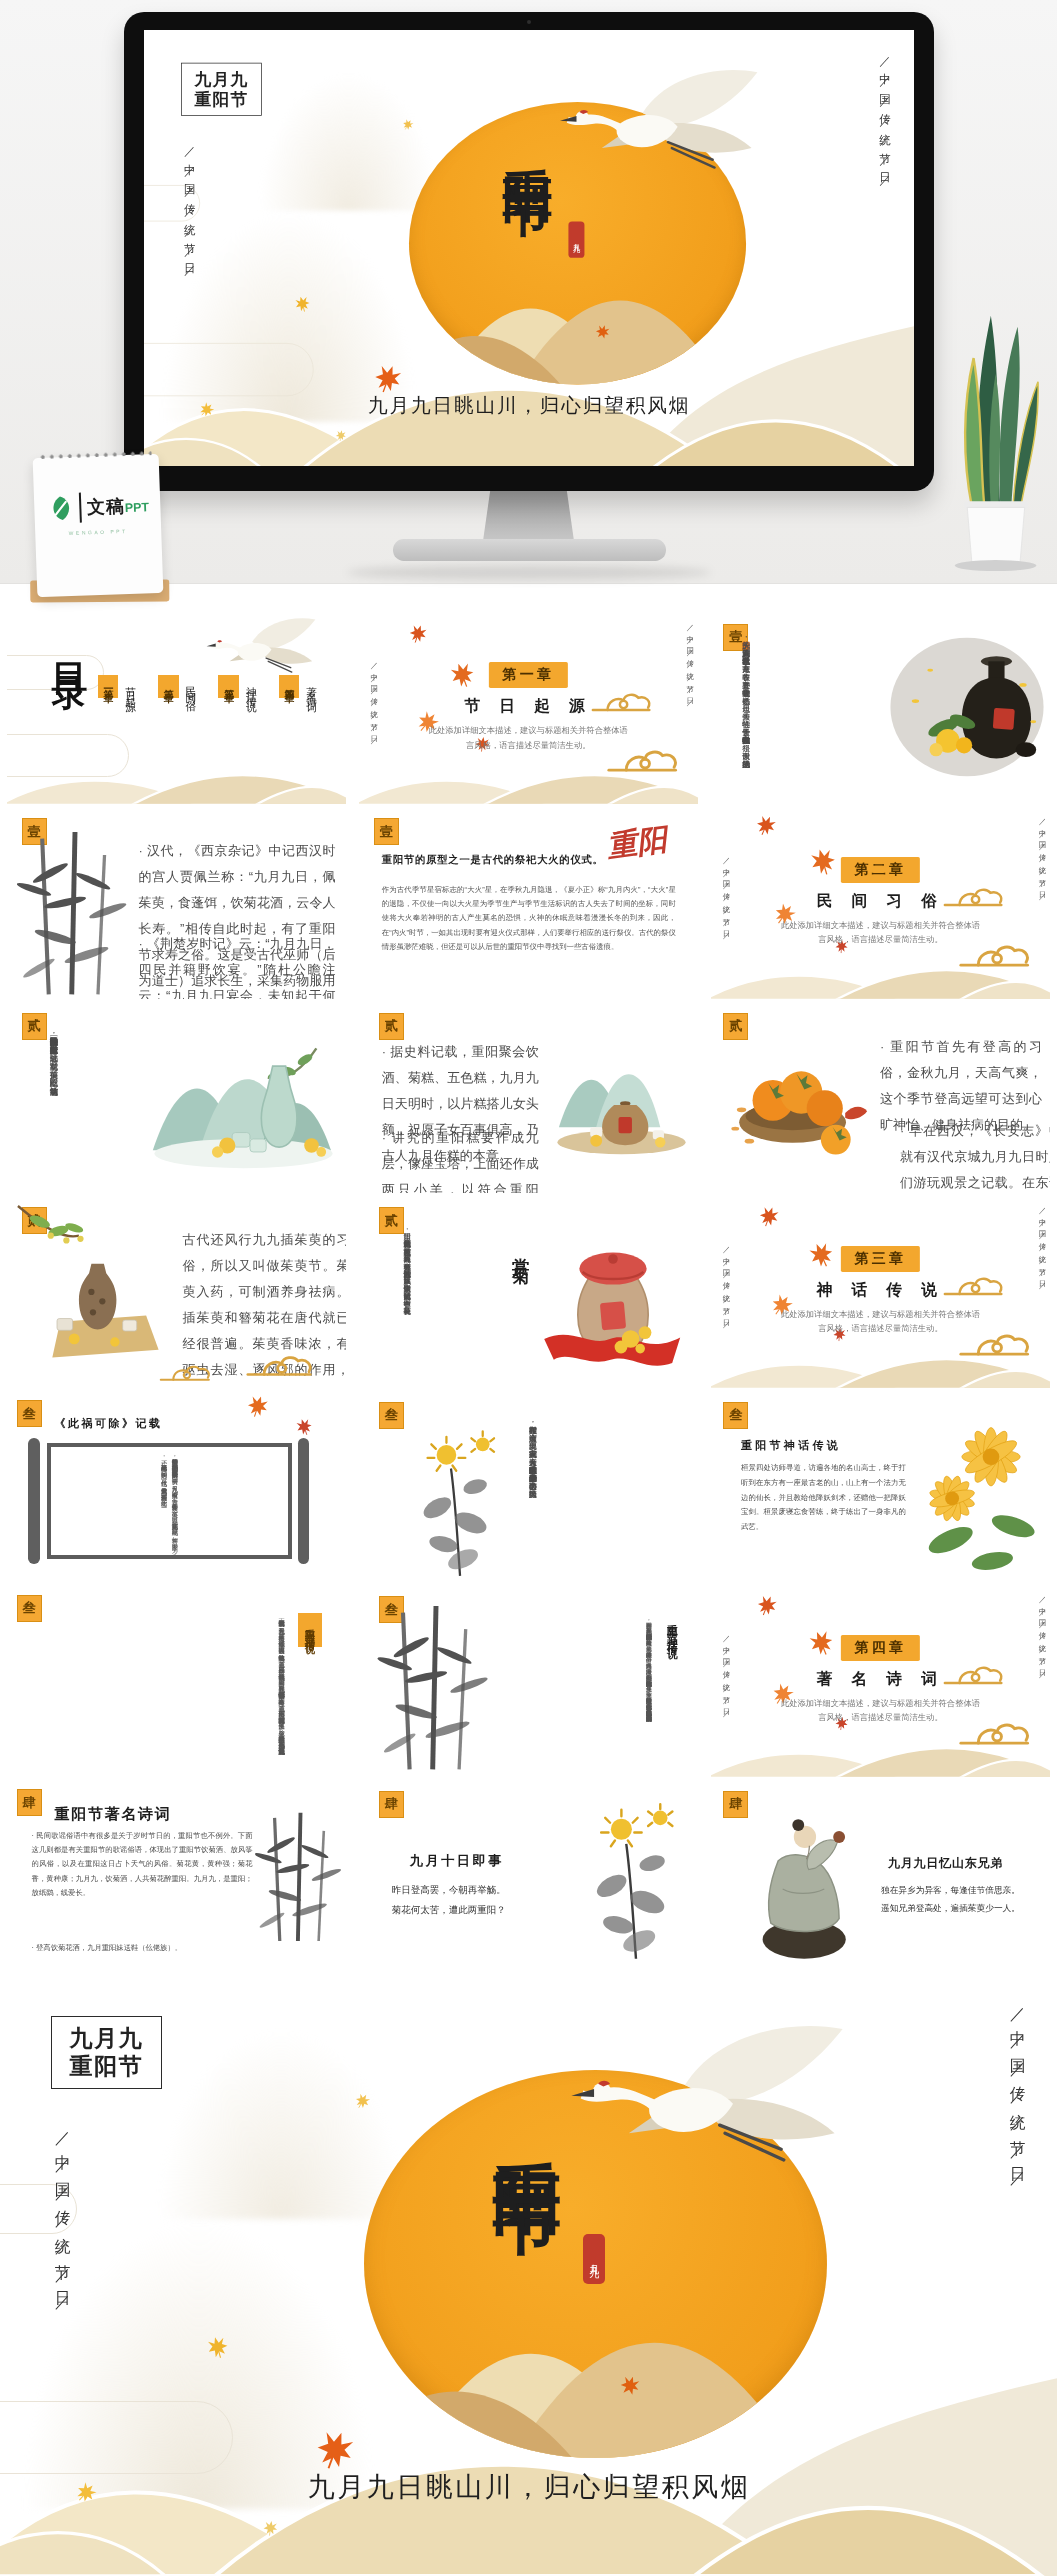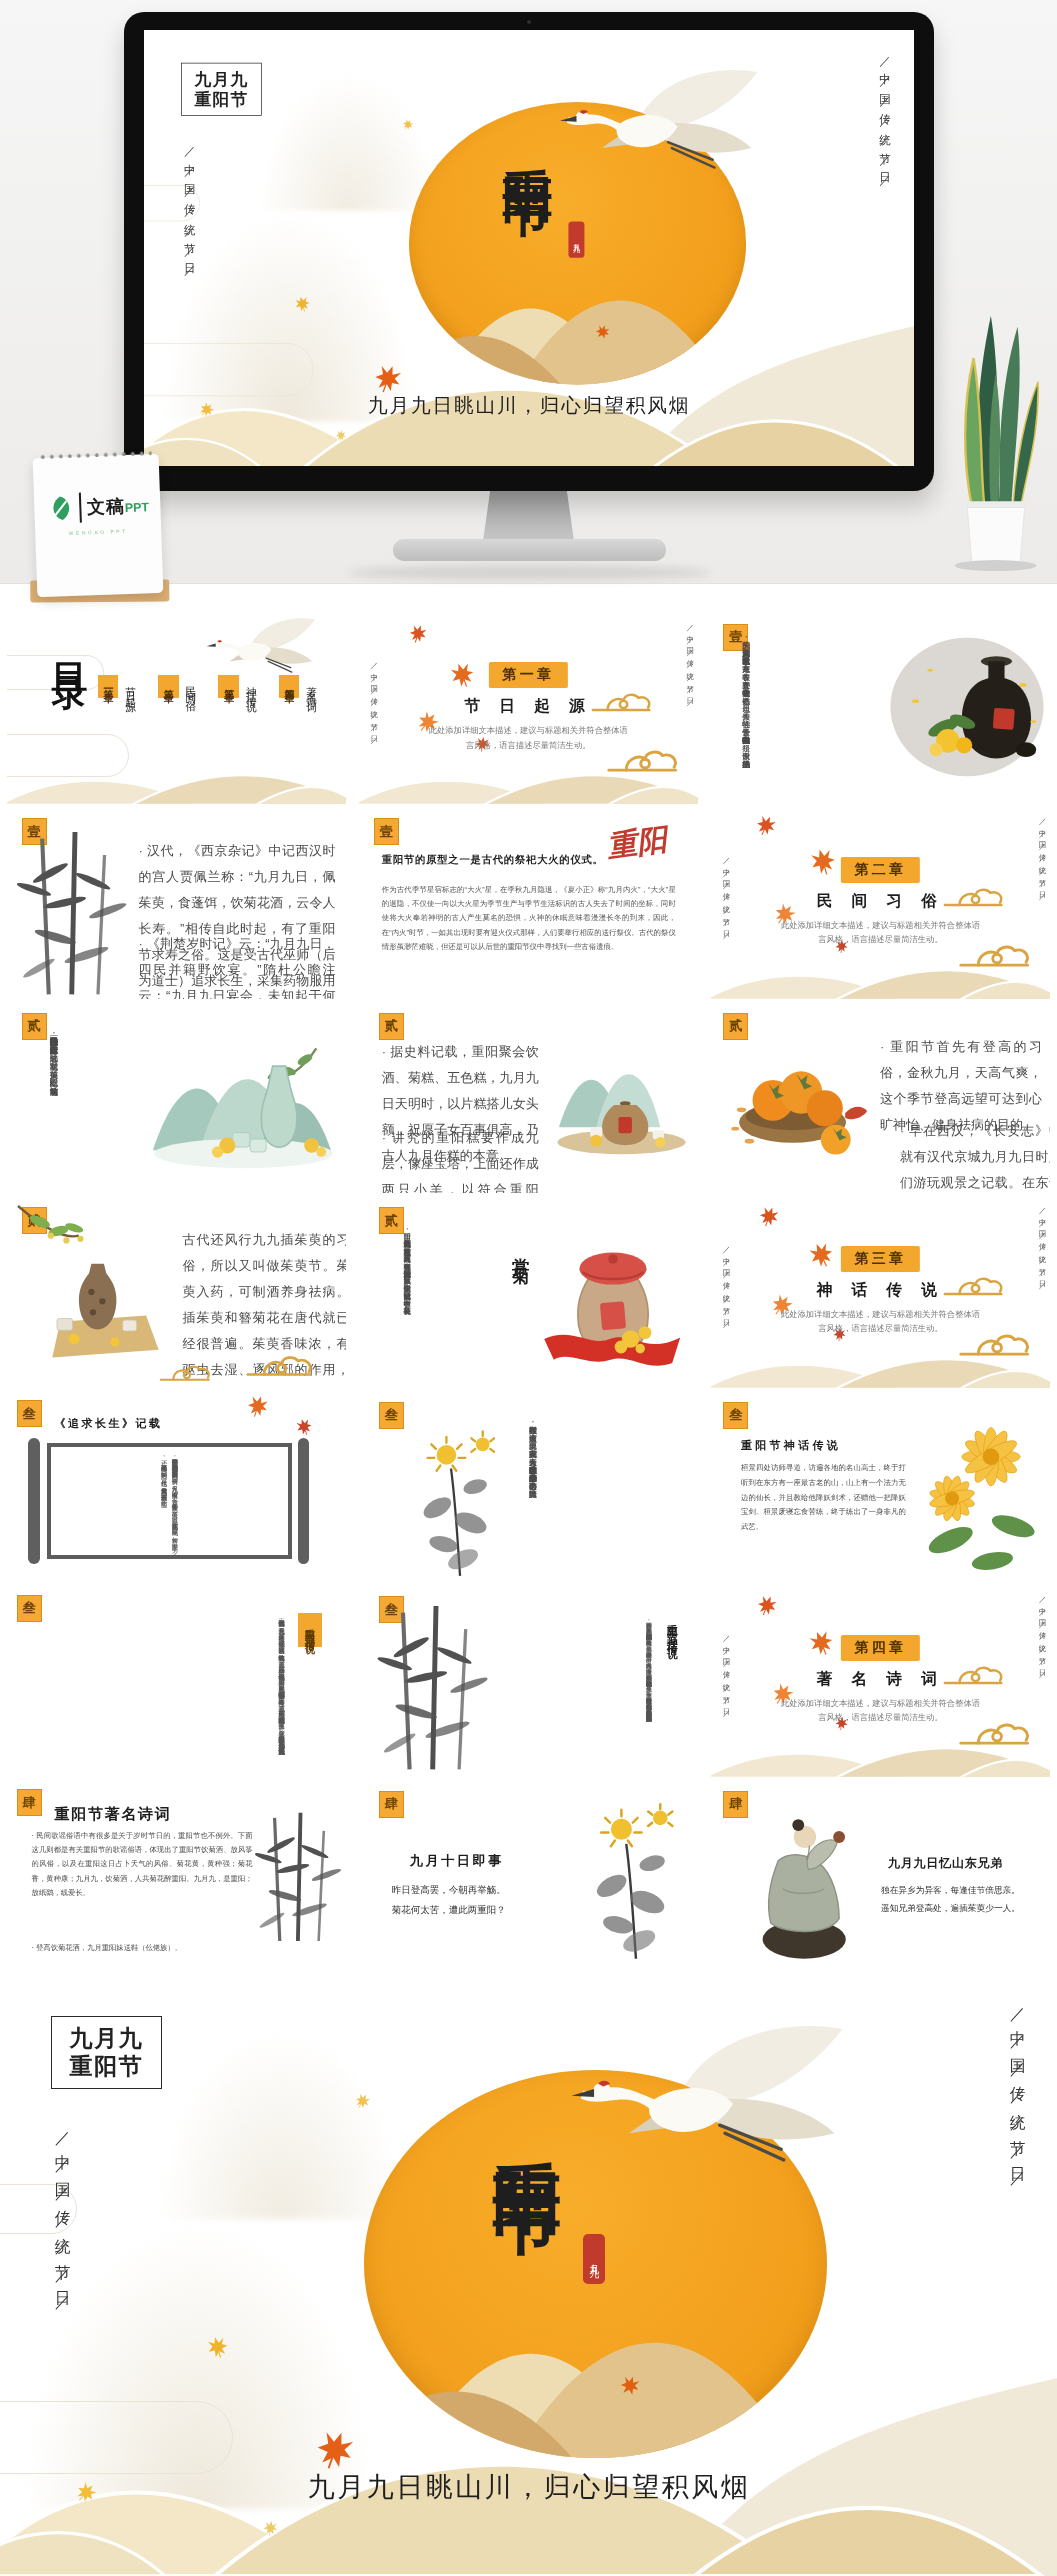--- a/index.html
+++ b/index.html
@@ -561,21 +561,21 @@
       <svg class="cloud" style="left:230px;top:76px;width:74px;height:27px;" viewBox="0 0 90 33" width="74" height="27">
           <use href="#sym-cloud"></use>
         </svg>
       <svg class="cloud" style="left:245px;top:132px;width:88px;height:32px;" viewBox="0 0 106 39" width="88" height="32">
           <use href="#sym-cloud"></use>
         </svg>
     </div>
 
     <div class="cell">
       <div class="badge" style="left:10px;top:10px;">叁</div>
-      <div class="abs thumb-title" style="left:48px;top:26.4px;font-size:11px;letter-spacing:2.5px;">《追求长生》记载</div>
+      <div class="abs thumb-title" style="left:48px;top:26.4px;font-size:11px;letter-spacing:2.5px;">《此祸可除》记载</div>
       <span class="leaf" style="left:240px;top:5px;color:#e46a1f;"><svg width="21.5" height="23" style="transform:rotate(18deg)" viewBox="0 0 26 28">
             <use href="#sym-maple"></use>
           </svg></span>
       <span class="leaf" style="left:289px;top:28px;color:#c9452b;"><svg width="16.5" height="18" style="transform:rotate(-18deg)" viewBox="0 0 20 22">
             <use href="#sym-maple"></use>
           </svg></span>
       <div class="abs" style="left:21.5px;top:48px;width:11.6px;height:126px;background:#5f5f5f;border-radius:5.8px;"></div>
       <div class="abs" style="left:291px;top:48px;width:11.6px;height:126px;background:#5f5f5f;border-radius:5.8px;"></div>
       <div class="abs" style="left:40px;top:53px;width:245px;height:116px;border:4.1px solid #5c5c5c;box-sizing:border-box;background:#fff;">
         <div class="vtx" style="margin:6.6px auto;height:94px;font-size:6.2px;line-height:1.75;color:#555;">较早有关重阳节的传说，见于梁朝吴均的《续齐谐记》：汝南桓景随费长房游学累年，长房谓曰：“九月九日，汝家中当有灾，宜急去，令家人各作绛囊，盛茱萸，以系臂，登高饮菊花酒，此祸可除。”景如言，齐家登山。夕还，见鸡犬牛羊一时暴死，长房闻之曰：“此可代也。”今世人九日登高饮酒，妇人带茱萸囊，盖始于此。</div>

